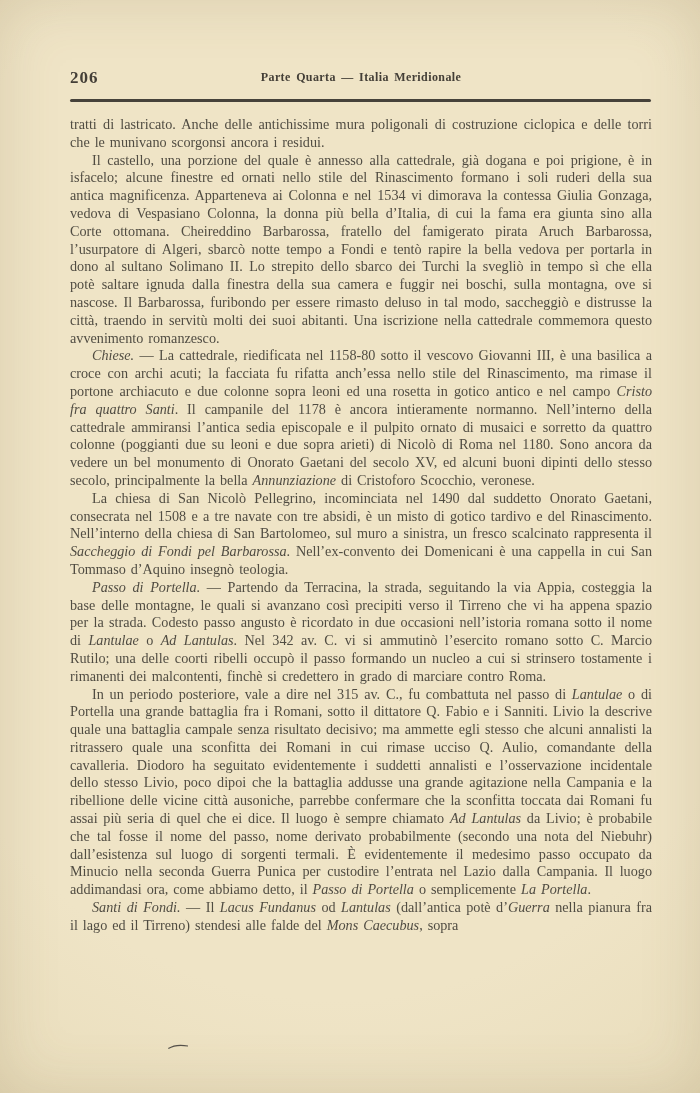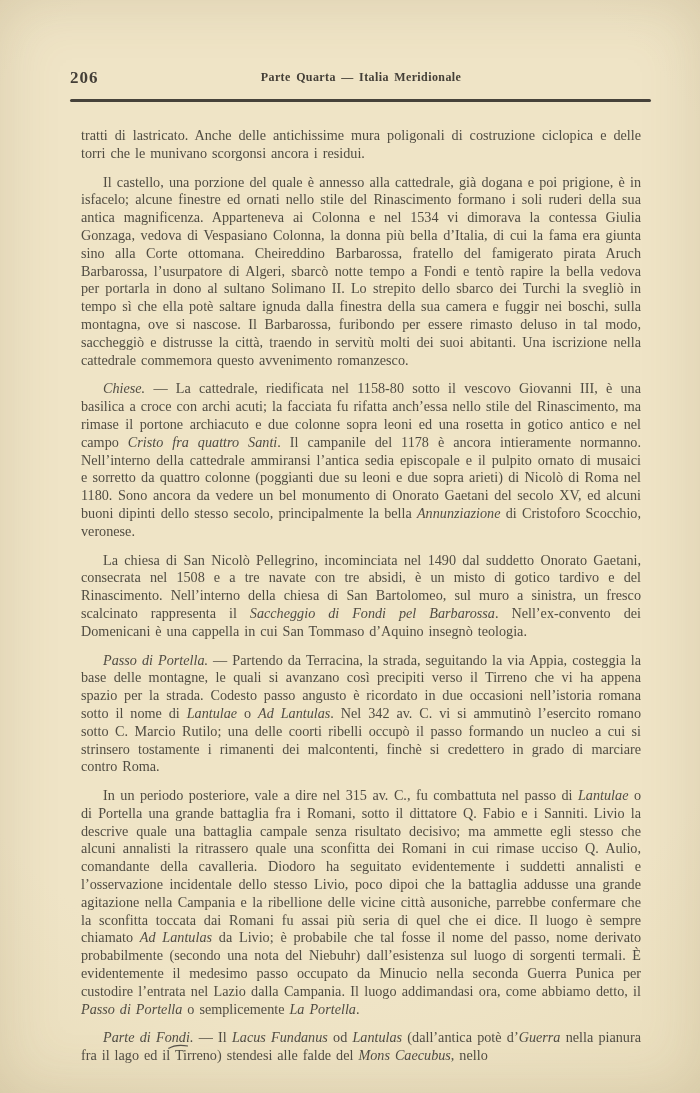--- a/index.html
+++ b/index.html
@@ -49,21 +49,21 @@
   }
   .body-text{
     position:absolute;
     left:70px;top:116px;width:582px;
     text-align:justify;
     font-size:14.2px;
     line-height:17.8px;
     word-spacing:0.10em;
     color:var(--ink);
   }
-  .body-text p{margin:11px;}
+  .body-text p{margin:0;}
   .body-text p.indent{text-indent:22px;}
   .body-text i{font-style:italic;}
   .ink-mark{
     position:absolute;
     left:167px;top:1042px;
     width:23px;height:8px;
   }
 </style>
 </head>
 <body>
@@ -77,20 +77,20 @@
 
   <div class="header-rule"></div>
 
   <main class="body-text">
       <p class="para"><span>tratti di lastricato. Anche delle antichissime mura poligonali di costruzione ciclopica e delle torri che le munivano scorgonsi ancora i residui.</span></p>
       <p class="para indent"><span>Il castello, una porzione del quale è annesso alla cattedrale, già dogana e poi prigione, è in isfacelo; alcune finestre ed ornati nello stile del Rinascimento formano i soli ruderi della sua antica magnificenza. Apparteneva ai Colonna e nel 1534 vi dimorava la contessa Giulia Gonzaga, vedova di Vespasiano Colonna, la donna più bella d’Italia, di cui la fama era giunta sino alla Corte ottomana. Cheireddino Barbarossa, fratello del famigerato pirata Aruch Barbarossa, l’usurpatore di Algeri, sbarcò notte tempo a Fondi e tentò rapire la bella vedova per portarla in dono al sultano Solimano II. Lo strepito dello sbarco dei Turchi la svegliò in tempo sì che ella potè saltare ignuda dalla finestra della sua camera e fuggir nei boschi, sulla montagna, ove si nascose. Il Barbarossa, furibondo per essere rimasto deluso in tal modo, saccheggiò e distrusse la città, traendo in servitù molti dei suoi abitanti. Una iscrizione nella cattedrale commemora questo avvenimento romanzesco.</span></p>
       <p class="para indent"><i>Chiese.</i><span> — La cattedrale, riedificata nel 1158-80 sotto il vescovo Giovanni III, è una basilica a croce con archi acuti; la facciata fu rifatta anch’essa nello stile del Rinascimento, ma rimase il portone archiacuto e due colonne sopra leoni ed una rosetta in gotico antico e nel campo </span><i>Cristo fra quattro Santi</i><span>. Il campanile del 1178 è ancora intieramente normanno. Nell’interno della cattedrale ammiransi l’antica sedia episcopale e il pulpito ornato di musaici e sorretto da quattro colonne (poggianti due su leoni e due sopra arieti) di Nicolò di Roma nel 1180. Sono ancora da vedere un bel monumento di Onorato Gaetani del secolo XV, ed alcuni buoni dipinti dello stesso secolo, principalmente la bella </span><i>Annunziazione</i><span> di Cristoforo Scocchio, veronese.</span></p>
       <p class="para indent"><span>La chiesa di San Nicolò Pellegrino, incominciata nel 1490 dal suddetto Onorato Gaetani, consecrata nel 1508 e a tre navate con tre absidi, è un misto di gotico tardivo e del Rinascimento. Nell’interno della chiesa di San Bartolomeo, sul muro a sinistra, un fresco scalcinato rappresenta il </span><i>Saccheggio di Fondi pel Barbarossa</i><span>. Nell’ex-convento dei Domenicani è una cappella in cui San Tommaso d’Aquino insegnò teologia.</span></p>
       <p class="para indent"><i>Passo di Portella.</i><span> — Partendo da Terracina, la strada, seguitando la via Appia, costeggia la base delle montagne, le quali si avanzano così precipiti verso il Tirreno che vi ha appena spazio per la strada. Codesto passo angusto è ricordato in due occasioni nell’istoria romana sotto il nome di </span><i>Lantulae</i><span> o </span><i>Ad Lantulas</i><span>. Nel 342 av. C. vi si ammutinò l’esercito romano sotto C. Marcio Rutilo; una delle coorti ribelli occupò il passo formando un nucleo a cui si strinsero tostamente i rimanenti dei malcontenti, finchè si credettero in grado di marciare contro Roma.</span></p>
       <p class="para indent"><span>In un periodo posteriore, vale a dire nel 315 av. C., fu combattuta nel passo di </span><i>Lantulae</i><span> o di Portella una grande battaglia fra i Romani, sotto il dittatore Q. Fabio e i Sanniti. Livio la descrive quale una battaglia campale senza risultato decisivo; ma ammette egli stesso che alcuni annalisti la ritrassero quale una sconfitta dei Romani in cui rimase ucciso Q. Aulio, comandante della cavalleria. Diodoro ha seguitato evidentemente i suddetti annalisti e l’osservazione incidentale dello stesso Livio, poco dipoi che la battaglia addusse una grande agitazione nella Campania e la ribellione delle vicine città ausoniche, parrebbe confermare che la sconfitta toccata dai Romani fu assai più seria di quel che ei dice. Il luogo è sempre chiamato </span><i>Ad Lantulas</i><span> da Livio; è probabile che tal fosse il nome del passo, nome derivato probabilmente (secondo una nota del Niebuhr) dall’esistenza sul luogo di sorgenti termali. È evidentemente il medesimo passo occupato da Minucio nella seconda Guerra Punica per custodire l’entrata nel Lazio dalla Campania. Il luogo addimandasi ora, come abbiamo detto, il </span><i>Passo di Portella</i><span> o semplicemente </span><i>La Portella</i><span>.</span></p>
-      <p class="para indent"><i>Parte di Fondi.</i><span> — Il </span><i>Lacus Fundanus</i><span> od </span><i>Lantulas</i><span> (dall’antica potè d’</span><i>Guerra</i><span> nella pianura fra il lago ed il Tirreno) stendesi alle falde del </span><i>Mons Caecubus</i><span>, nello</span></p>
+      <p class="para indent"><i>Santi di Fondi.</i><span> — Il </span><i>Lacus Fundanus</i><span> od </span><i>Lantulas</i><span> (dall’antica potè d’</span><i>Guerra</i><span> nella pianura fra il lago ed il Tirreno) stendesi alle falde del </span><i>Mons Caecubus</i><span>, sopra</span></p>
     </main>
 
   <svg class="ink-mark" viewBox="0 0 23 8" width="23" height="8">
     <path d="M1,6 Q9,1 21,3.5 L21,4.6 Q9,2.6 1.6,7" fill="#55514a"></path>
   </svg>
 
 </div>
 
 </body></html>

